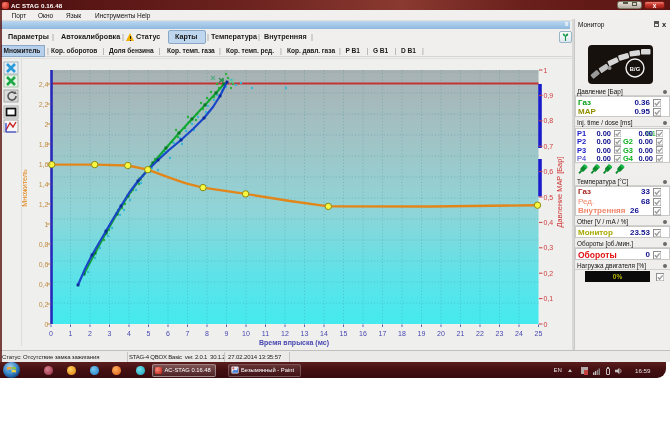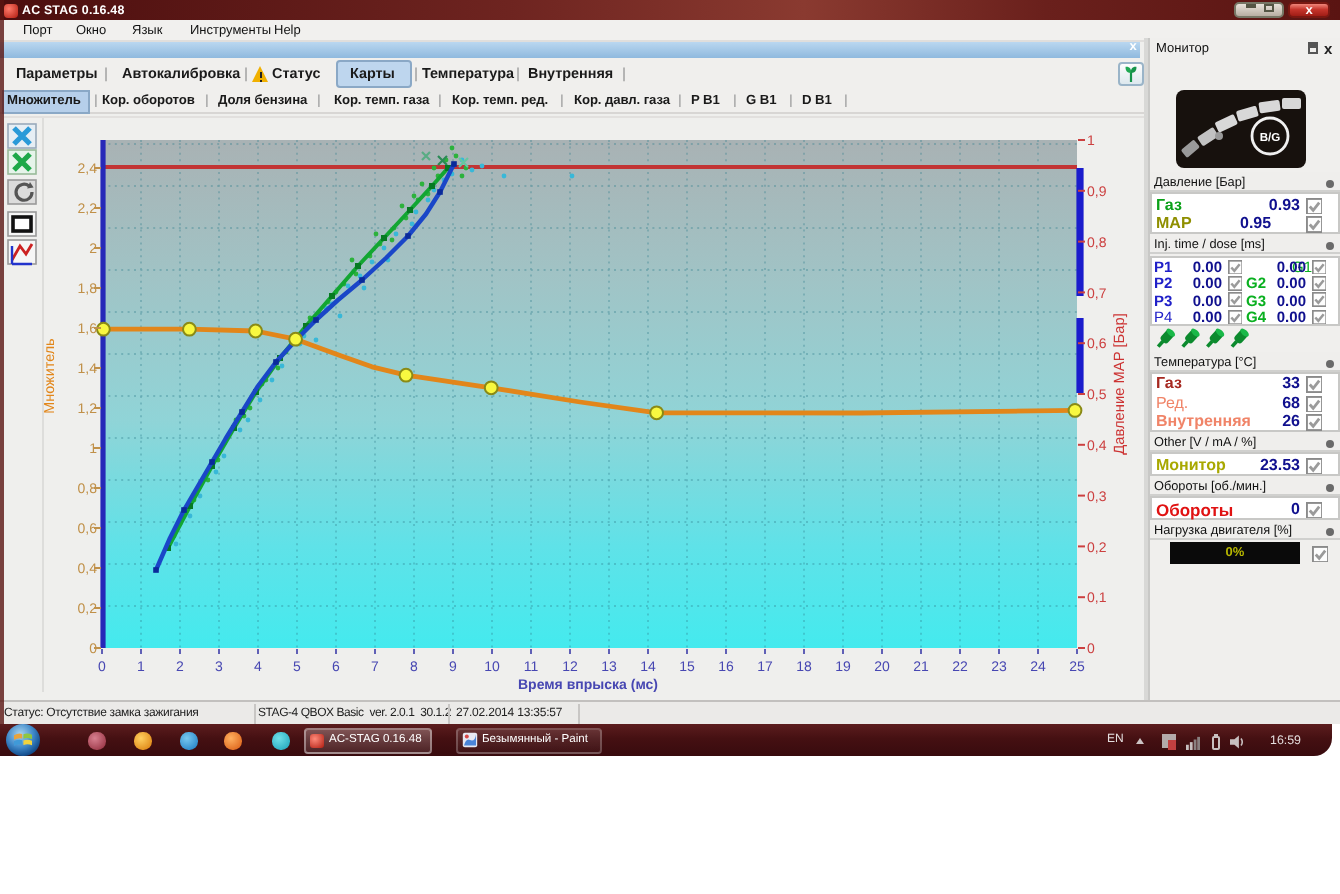--- a/index.html
+++ b/index.html
@@ -396,22 +396,22 @@
 <rect x="53" y="4" width="9.5" height="5.5" rx="1"></rect>
 </g>
 <circle cx="21.5" cy="23" r="2" fill="#9a9a9a"></circle>
 <circle cx="47" cy="23" r="9" fill="none" stroke="#f0f0f0" stroke-width="1.4"></circle>
 <text x="47" y="25.5" font-family="Liberation Sans,sans-serif" font-size="5.8" font-weight="bold" fill="#fff" text-anchor="middle">B/G</text>
 </svg>
 <div class="abs" style="left:575px;top:86px;width:95px;height:10px;background:#efeeec;border-bottom:1px solid #d0d0ce;font-size:6.4px;color:#111;padding-top:1.8px;padding-left:2px">Давление [Бар]<span style="position:absolute;right:3px;top:3.5px;width:4px;height:4px;background:#6a6a6a;border-radius:50%"></span></div>
     <div class="abs" style="left:575px;top:96px;width:95px;height:21px;background:#fff;border:1px solid #c8c8c6"></div>
     <div class="abs" style="left:578px;top:97.5px;font-size:8px;font-weight:bold;color:#0aa018">Газ</div>
     <div class="abs" style="left:578px;top:107px;font-size:8px;font-weight:bold;color:#8f8f00">MAP</div>
-    <div class="abs" style="left:620px;top:97.5px;width:30px;text-align:right;font-size:8px;font-weight:bold;color:#10108e">0.93</div>
-    <div class="abs" style="left:620px;top:107px;width:30px;font-size:8px;font-weight:bold;color:#10108e">0.95</div>
+    <div class="abs" style="left:620px;top:97.5px;width:30px;text-align:right;font-size:8px;font-weight:bold;color:#10108e">0.36</div>
+    <div class="abs" style="left:620px;top:107px;width:30px;text-align:right;font-size:8px;font-weight:bold;color:#10108e">0.95</div>
     <svg class="abs" width="8.5" height="8.5" viewBox="0 0 9 9" style="left:652.5px;top:98.5px">
       <rect x="0.5" y="0.5" width="8" height="8" fill="#fdfdfd" stroke="#8a8a8a"></rect>
       <path d="M2 4.5 L3.8 6.5 L7 2.5" fill="none" stroke="#9a9a9a" stroke-width="1.5"></path>
     </svg>
     <svg class="abs" width="8.5" height="8.5" viewBox="0 0 9 9" style="left:652.5px;top:108px">
       <rect x="0.5" y="0.5" width="8" height="8" fill="#fdfdfd" stroke="#8a8a8a"></rect>
       <path d="M2 4.5 L3.8 6.5 L7 2.5" fill="none" stroke="#9a9a9a" stroke-width="1.5"></path>
     </svg>
     <div class="abs" style="left:575px;top:117px;width:95px;height:10px;background:#efeeec;border-bottom:1px solid #d0d0ce;font-size:6.4px;color:#111;padding-top:1.8px;padding-left:2px">Inj. time / dose [ms]<span style="position:absolute;right:3px;top:3.5px;width:4px;height:4px;background:#6a6a6a;border-radius:50%"></span></div>
     <div class="abs" style="left:575px;top:128px;width:95px;height:35px;background:#fff;border:1px solid #c8c8c6"></div>
@@ -493,21 +493,21 @@
         </g>
       </g>
     </svg>
     <div class="abs" style="left:575px;top:176px;width:95px;height:10px;background:#efeeec;border-bottom:1px solid #d0d0ce;font-size:6.4px;color:#111;padding-top:1.8px;padding-left:2px">Температура [°C]<span style="position:absolute;right:3px;top:3.5px;width:4px;height:4px;background:#6a6a6a;border-radius:50%"></span></div>
     <div class="abs" style="left:575px;top:186px;width:95px;height:30px;background:#fff;border:1px solid #c8c8c6"></div>
     <div class="abs" style="left:578px;top:187px;font-size:8px;font-weight:bold;color:#a62820">Газ</div>
     <div class="abs" style="left:578px;top:196.5px;font-size:8px;font-weight:normal;color:#f08468">Ред.</div>
     <div class="abs" style="left:578px;top:206px;font-size:8px;font-weight:bold;color:#f08468">Внутренняя</div>
     <div class="abs" style="left:630px;top:187px;width:20px;text-align:right;font-size:8px;font-weight:bold;color:#10108e">33</div>
     <div class="abs" style="left:630px;top:196.5px;width:20px;text-align:right;font-size:8px;font-weight:bold;color:#10108e">68</div>
-    <div class="abs" style="left:630px;top:206px;width:20px;text-align:right;font-size:8px;font-weight:bold;color:#10108e">26</div>
+    <div class="abs" style="left:630px;top:206px;width:20px;font-size:8px;font-weight:bold;color:#10108e">26</div>
     <svg class="abs" width="8.5" height="8.5" viewBox="0 0 9 9" style="left:652.5px;top:188px">
       <rect x="0.5" y="0.5" width="8" height="8" fill="#fdfdfd" stroke="#8a8a8a"></rect>
       <path d="M2 4.5 L3.8 6.5 L7 2.5" fill="none" stroke="#9a9a9a" stroke-width="1.5"></path>
     </svg>
     <svg class="abs" width="8.5" height="8.5" viewBox="0 0 9 9" style="left:652.5px;top:197.5px">
       <rect x="0.5" y="0.5" width="8" height="8" fill="#fdfdfd" stroke="#8a8a8a"></rect>
       <path d="M2 4.5 L3.8 6.5 L7 2.5" fill="none" stroke="#9a9a9a" stroke-width="1.5"></path>
     </svg>
     <svg class="abs" width="8.5" height="8.5" viewBox="0 0 9 9" style="left:652.5px;top:207px">
       <rect x="0.5" y="0.5" width="8" height="8" fill="#fdfdfd" stroke="#8a8a8a"></rect>

